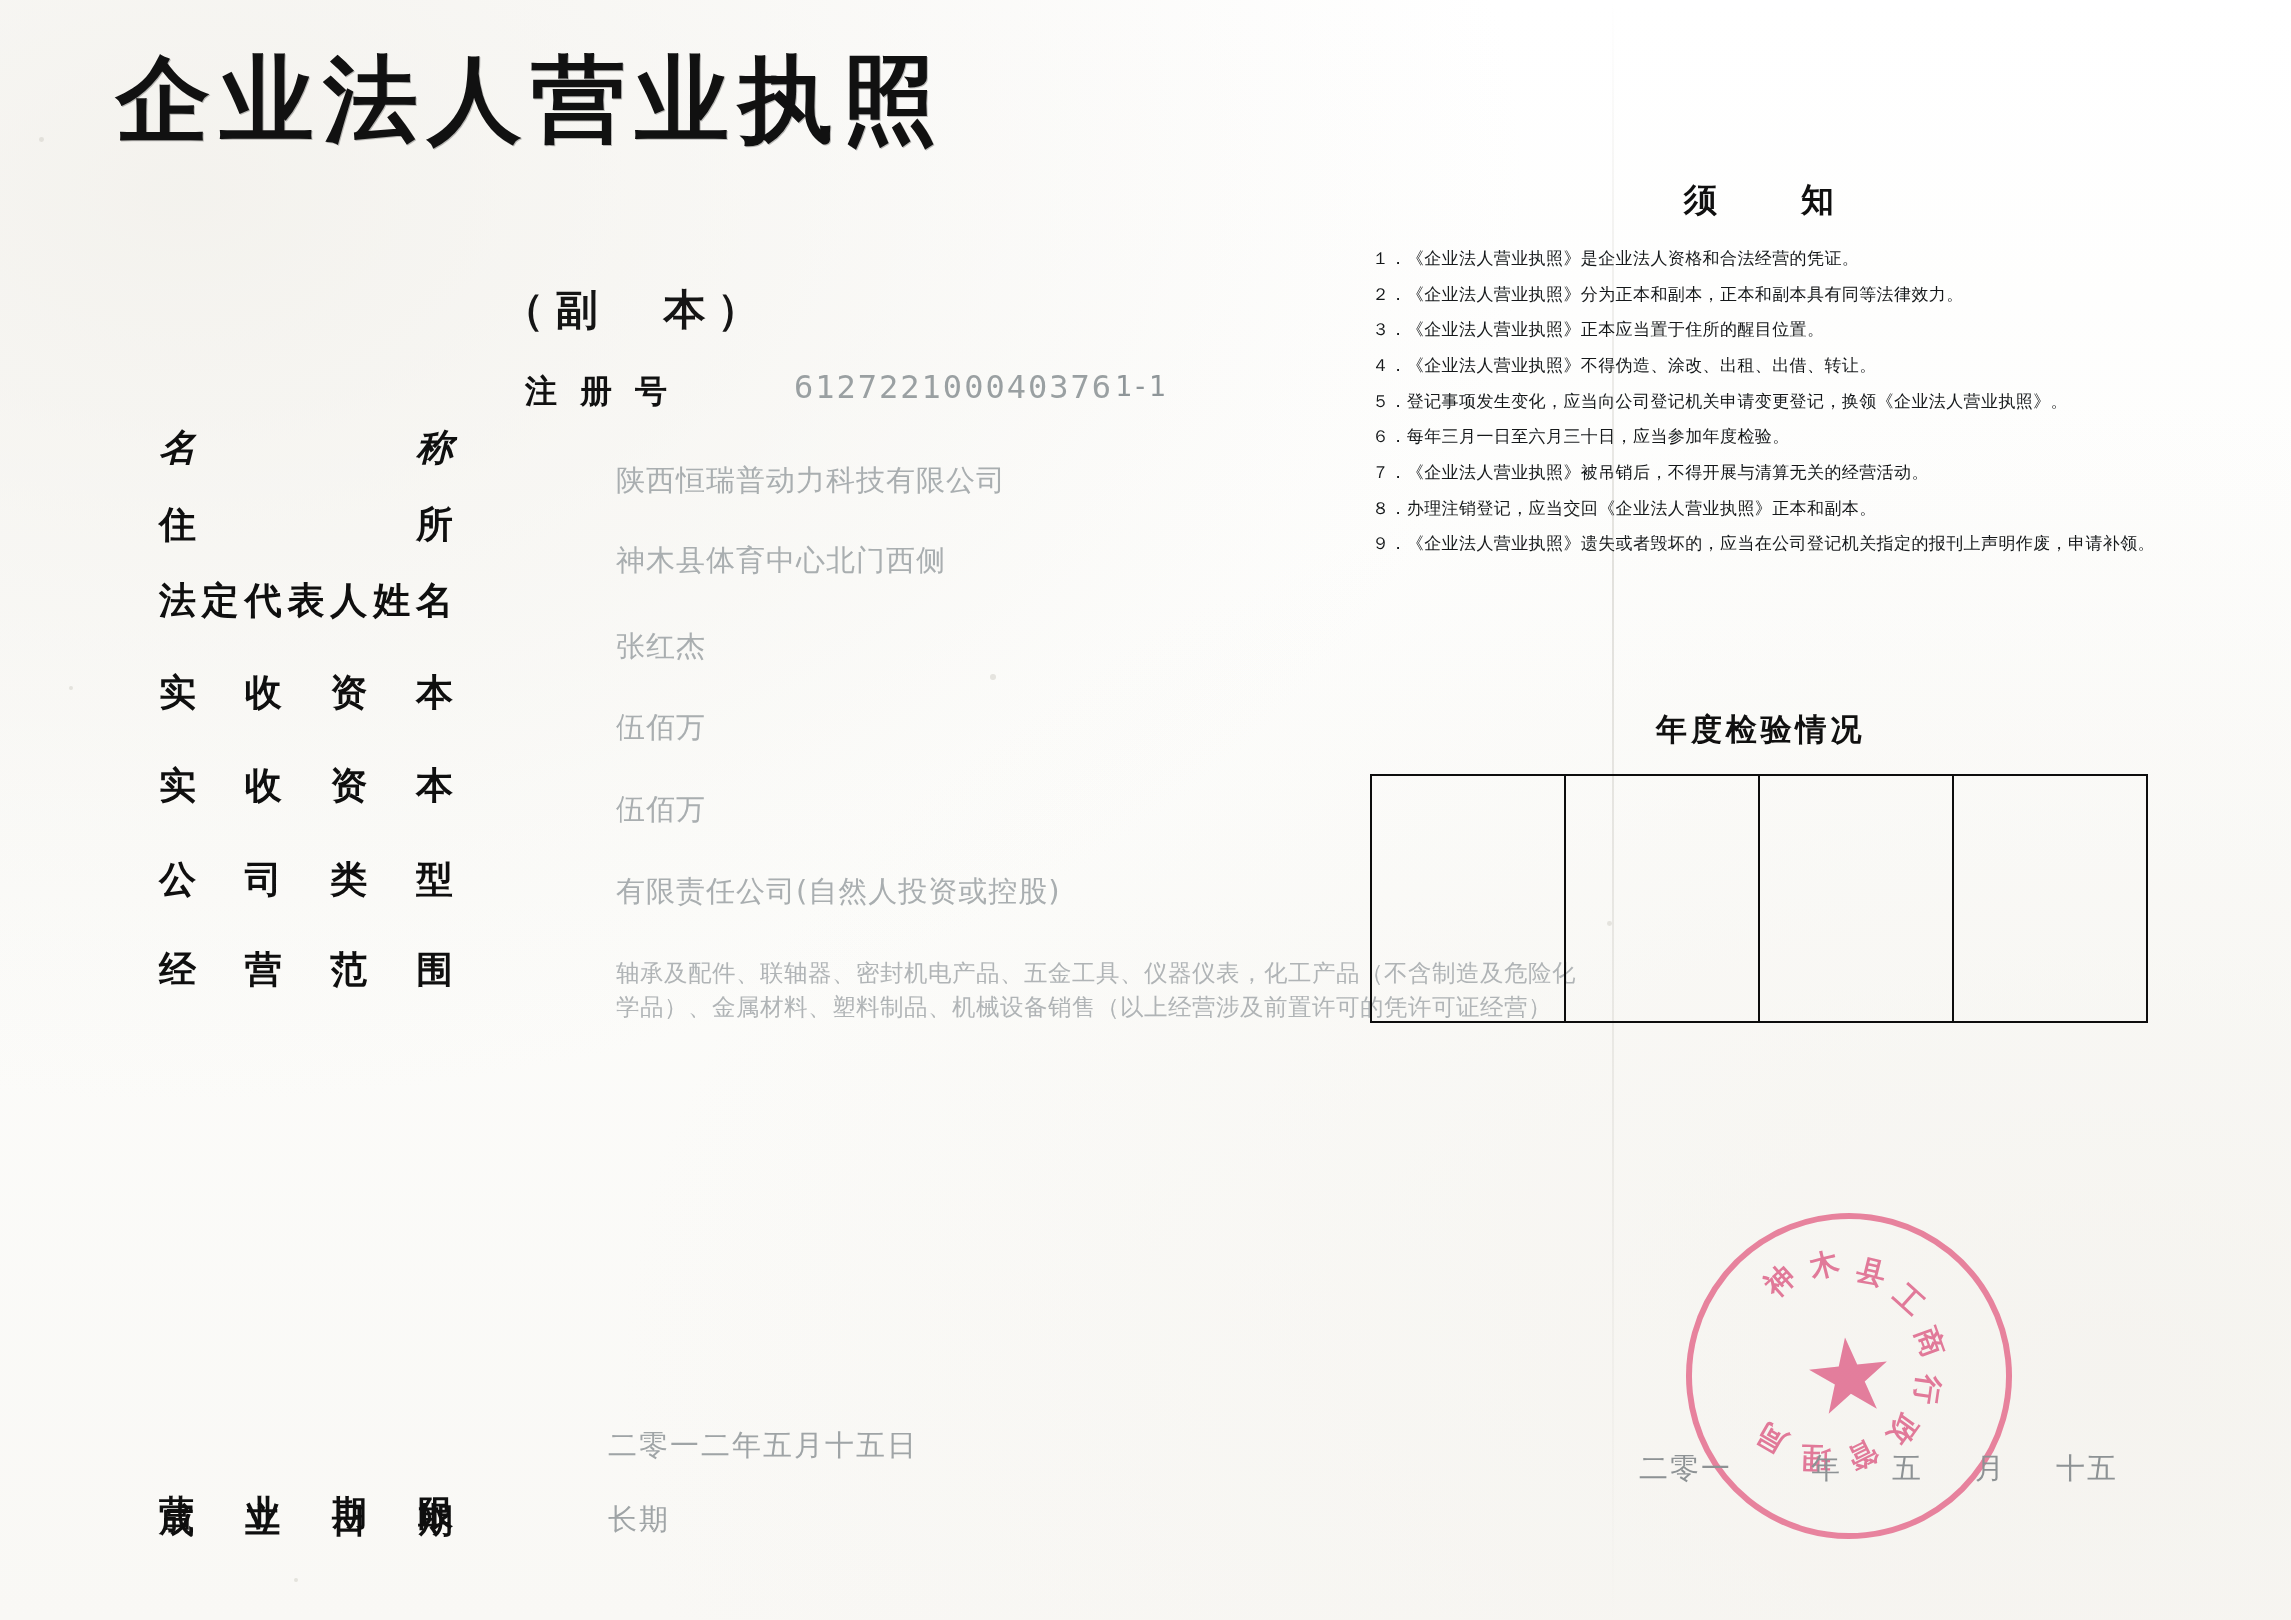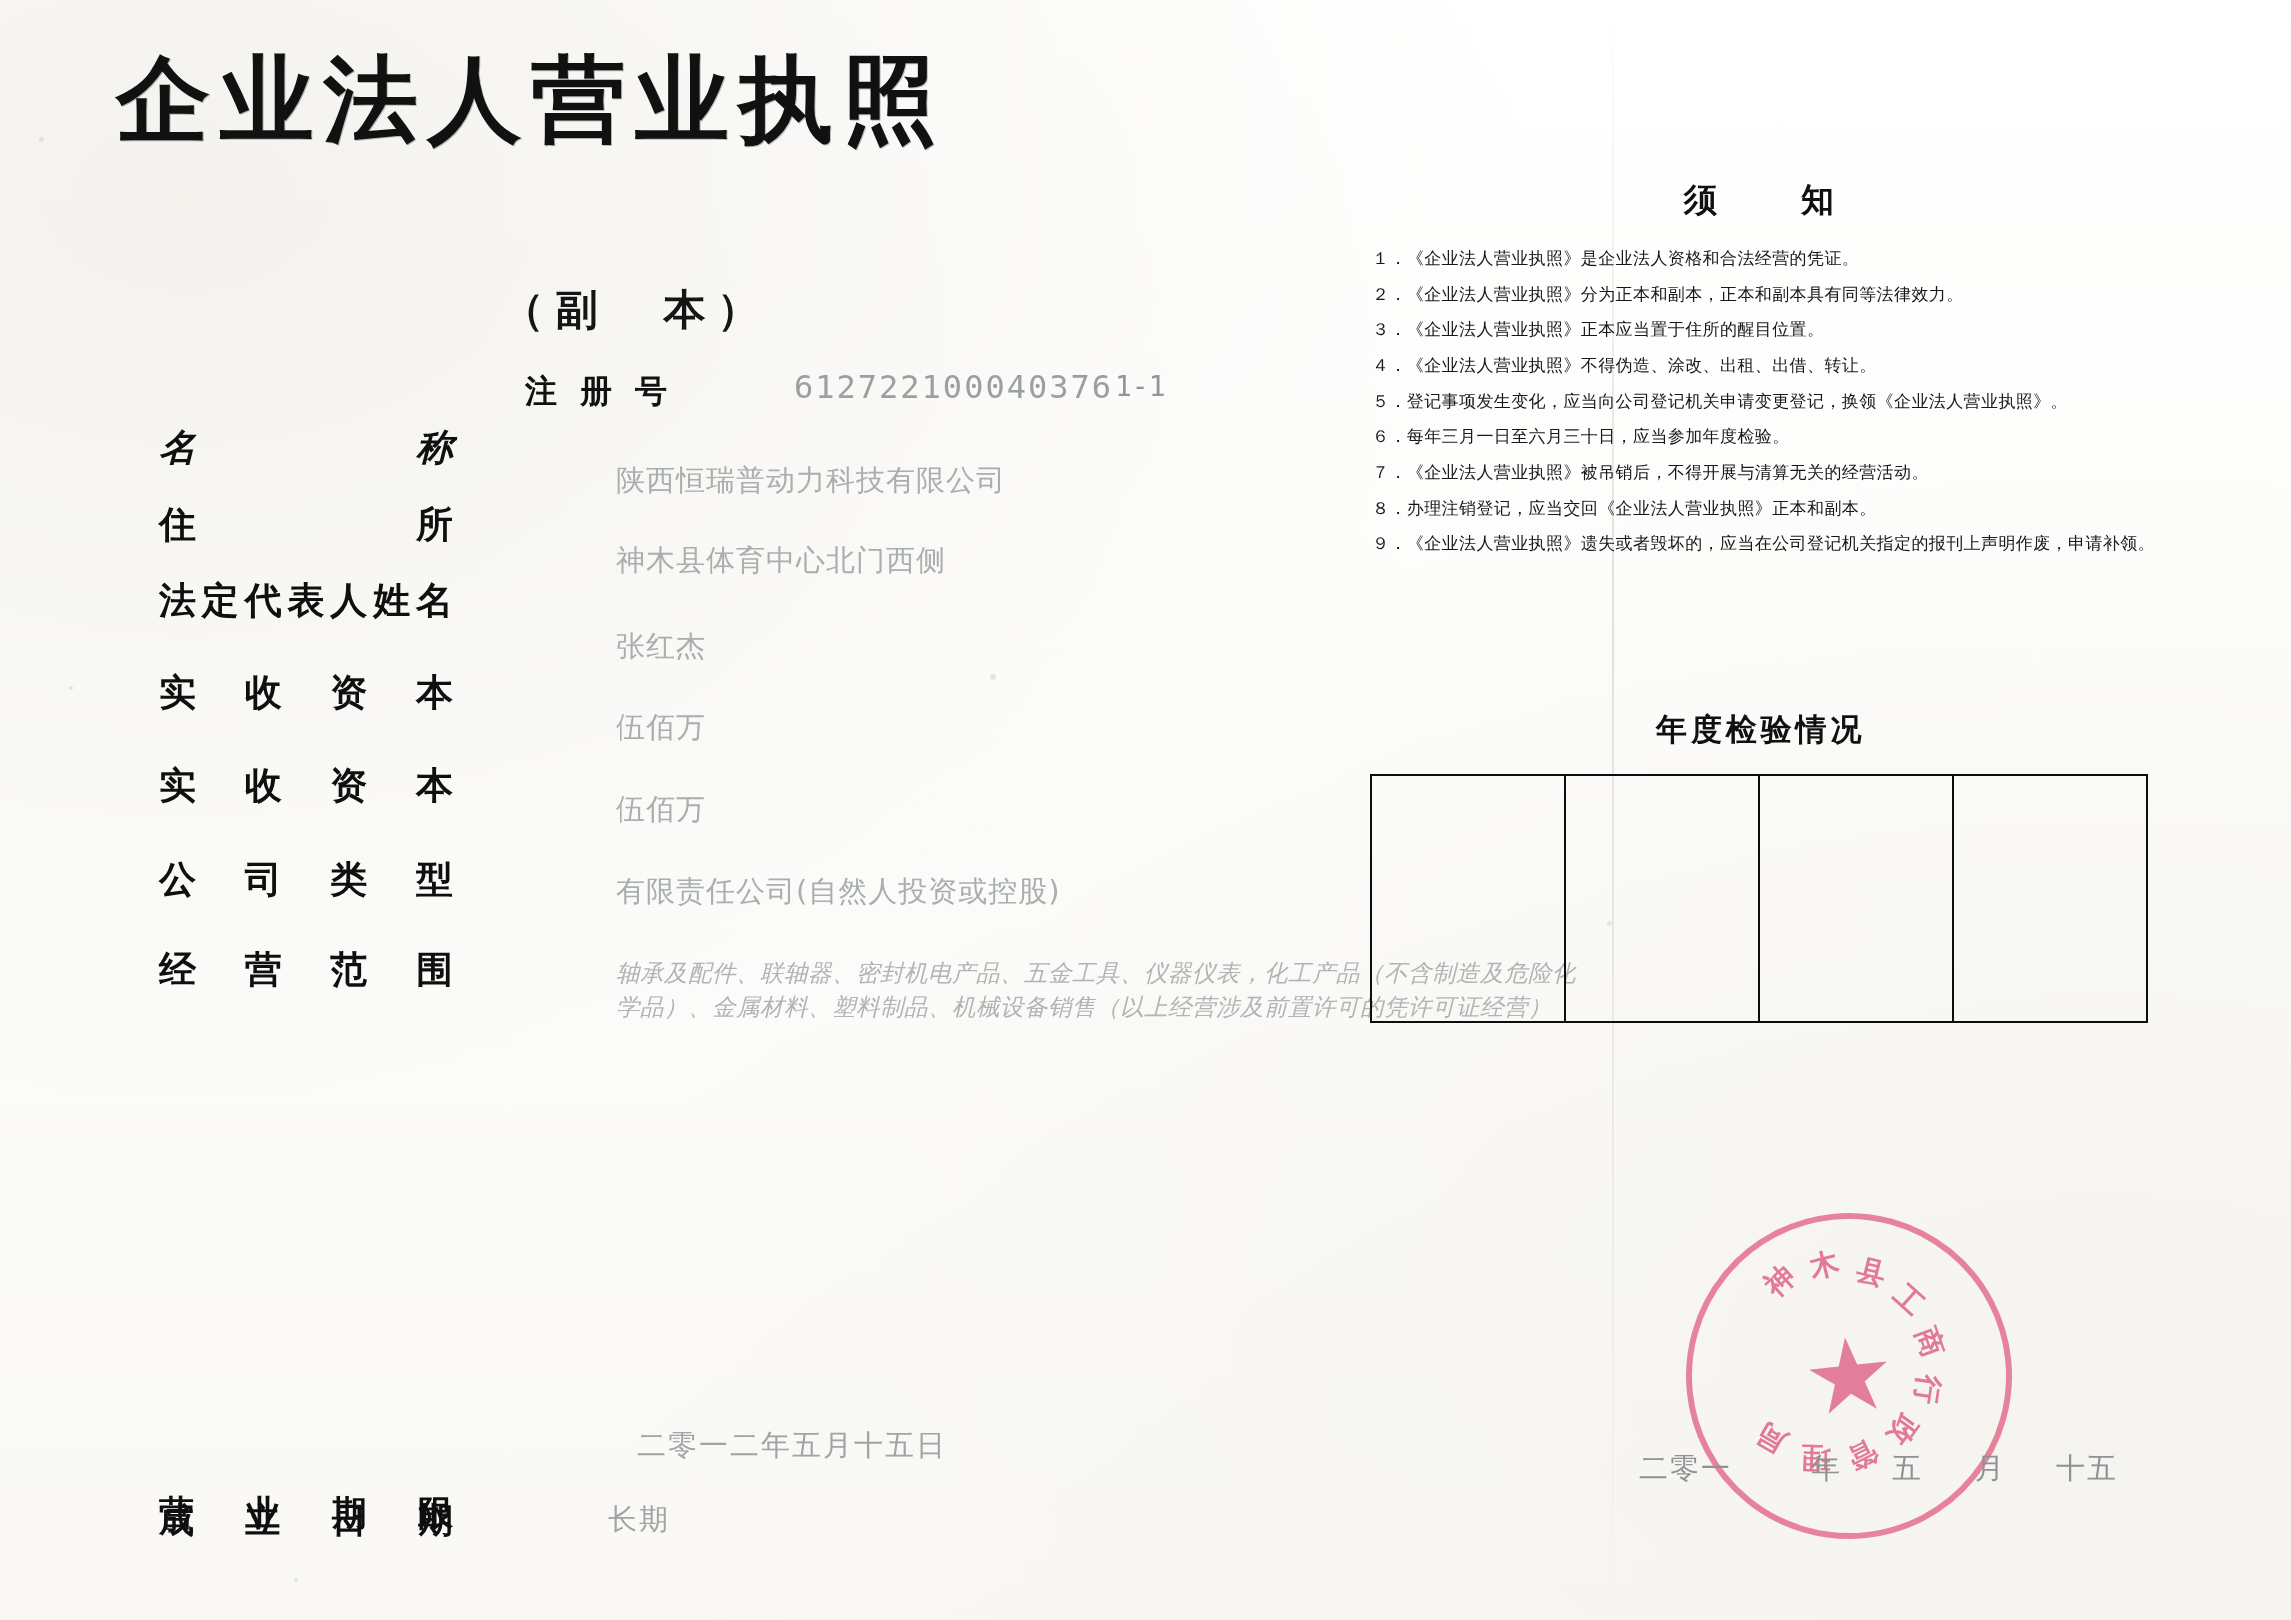--- a/index.html
+++ b/index.html
@@ -104,21 +104,20 @@
 
   .scope-value {
     position: absolute;
     left: 616px;
     top: 956px;
     width: 961px;
     font-size: 23.5px;
     line-height: 1.45;
     color: #b0b4b6;
     letter-spacing: 0.5px;
-    font-style: italic;
   }
 
   
   .bottom-label {
     position: absolute;
     left: 159px;
     width: 294px;
     font-size: 35px;
     font-weight: 600;
     color: #0f0f0f;
@@ -271,21 +270,21 @@
   <div class="field-value" style="top:461px;">陕西恒瑞普动力科技有限公司</div>
   <div class="field-value" style="top:541px;">神木县体育中心北门西侧</div>
   <div class="field-value" style="top:627px;">张红杰</div>
   <div class="field-value" style="top:708px;">伍佰万</div>
   <div class="field-value" style="top:790px;">伍佰万</div>
   <div class="field-value" style="top:872px;">有限责任公司(自然人投资或控股)</div>
   <div class="scope-value">轴承及配件、联轴器、密封机电产品、五金工具、仪器仪表，化工产品（不含制造及危险化学品）、金属材料、塑料制品、机械设备销售（以上经营涉及前置许可的凭许可证经营）</div>
 
   <div class="bottom-label" style="top:1497px;">成立日期</div>
   <div class="bottom-label" style="top:1490px;">营业期限</div>
-  <div class="bottom-value" style="top:1426px;margin-left:29px;">二零一二年五月十五日</div>
+  <div class="bottom-value" style="top:1426px;">二零一二年五月十五日</div>
   <div class="bottom-value" style="top:1500px;">长期</div>
 
   <div class="notice-title">须　知</div>
   <ul class="notice-list">
     <li>１．《企业法人营业执照》是企业法人资格和合法经营的凭证。</li>
     <li>２．《企业法人营业执照》分为正本和副本，正本和副本具有同等法律效力。</li>
     <li>３．《企业法人营业执照》正本应当置于住所的醒目位置。</li>
     <li>４．《企业法人营业执照》不得伪造、涂改、出租、出借、转让。</li>
     <li>５．登记事项发生变化，应当向公司登记机关申请变更登记，换领《企业法人营业执照》。</li>
     <li>６．每年三月一日至六月三十日，应当参加年度检验。</li>

